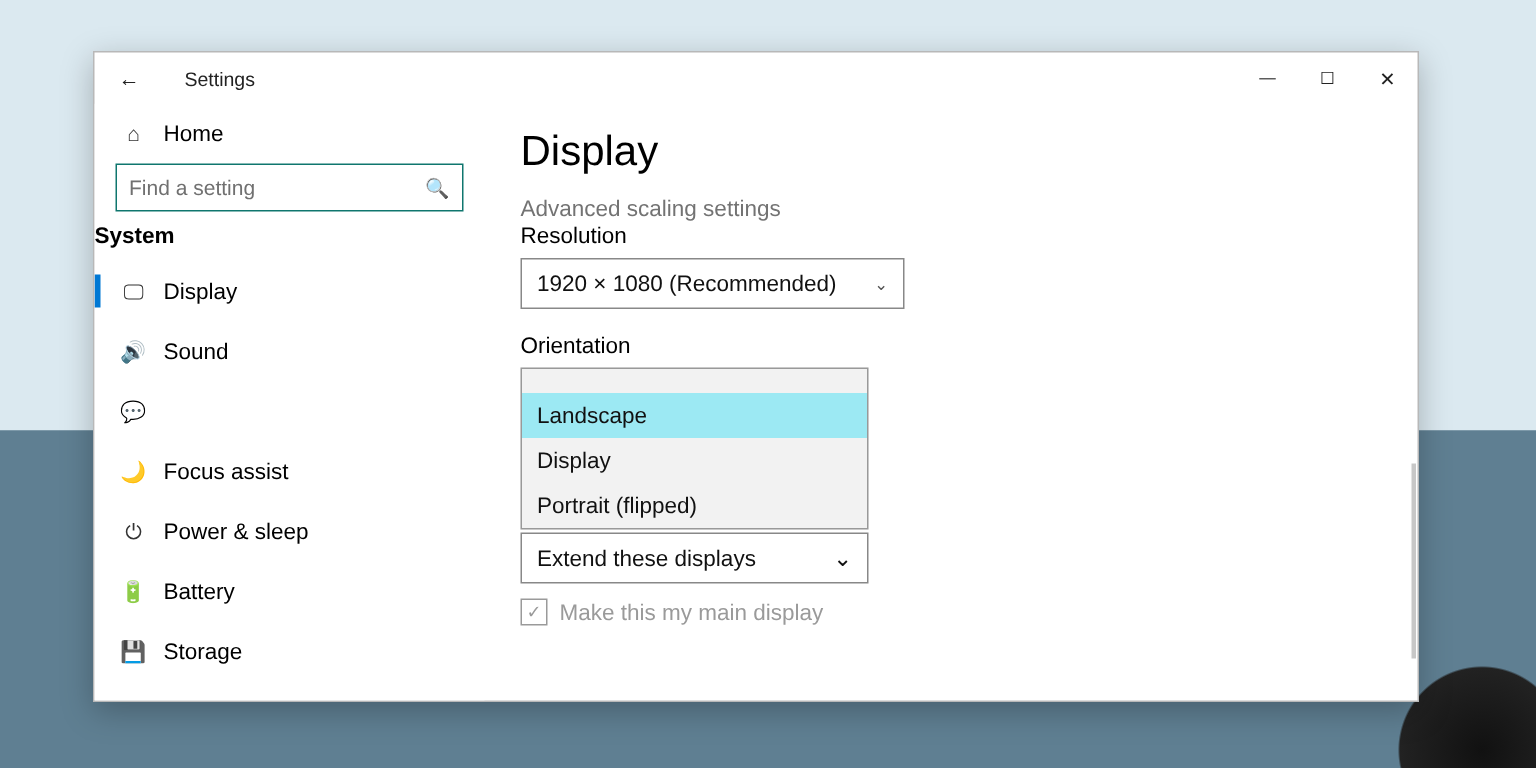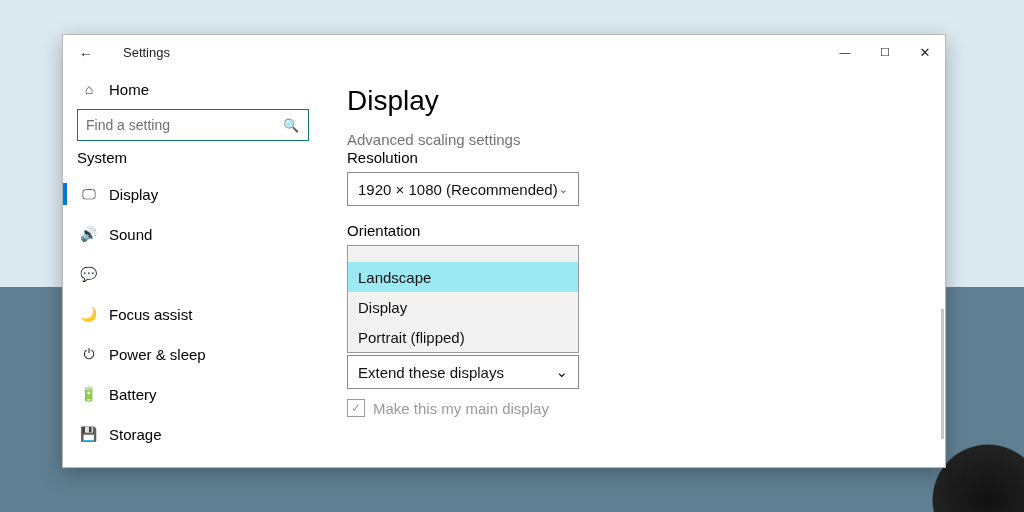--- a/index.html
+++ b/index.html
@@ -63,35 +63,35 @@
   .search {
     width:100%; height:32px;
     border:1px solid #0f766e;
     display:flex; align-items:center;
     padding:0 8px;
     font-size:14px; color:#707070;
     background:#fff;
   }
   .search .ph { flex:1; }
   .search .mag { font-size:13px; color:#666; }
-  .cat-title { padding:2px 14px 8px 14px; font-weight:400; font-size:15px; }
+  .cat-title { padding:2px 14px 8px 0; font-weight:700; font-size:15px; }
   .nav-item.active { position:relative; }
   .nav-item.active::before {
     content:""; position:absolute; left:0; top:9px; bottom:9px;
     width:4px; background:#0078d4;
   }
 
   .content {
     flex:1; padding:16px 0 0 24px; position:relative; overflow:hidden;
   }
   .content h1 { font-weight:400; font-size:28px; margin-bottom:14px; }
   .link { color:#737373; font-size:15px; display:inline-block; cursor:pointer; }
   .field-label { font-size:15px; margin-bottom:6px; }
   .combo {
-    width:232px; height:34px;
+    width:256px; height:34px;
     border:1px solid #888;
     display:flex; align-items:center;
     padding:0 10px; font-size:15px; color:#111;
     background:#fff; cursor:pointer;
     margin-bottom:16px;
   }
   .combo .val { flex:1; }
   .combo .chev { font-size:11px; color:#555; }
 
   .dropdown {

